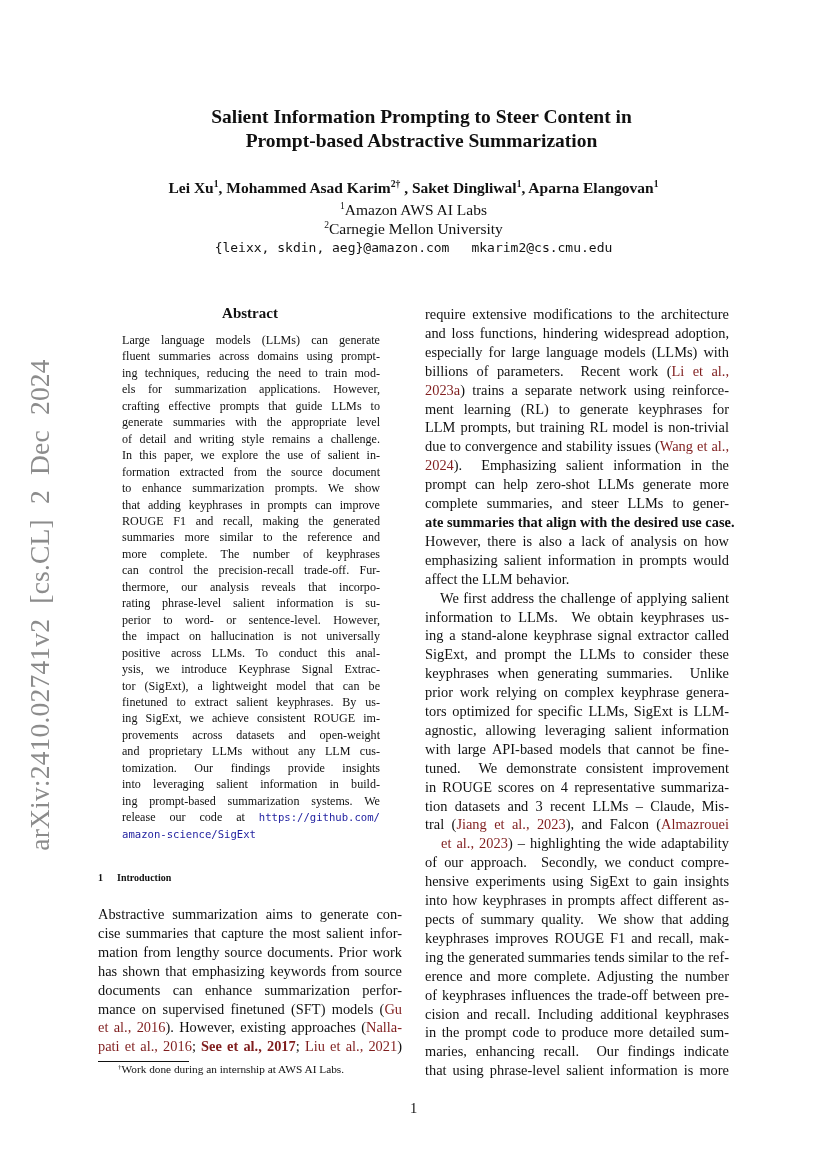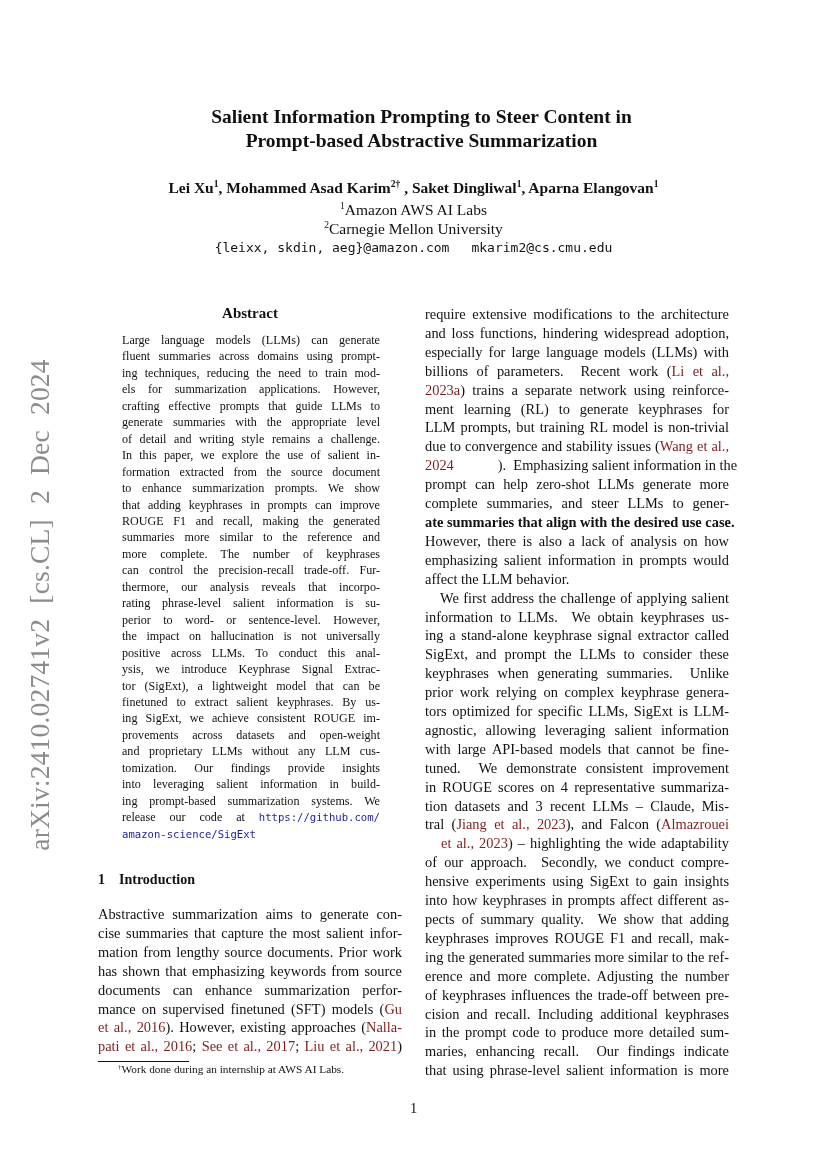--- a/index.html
+++ b/index.html
@@ -20,21 +20,21 @@
   .emails span + span { margin-left: 22px; }
   sup { font-size: 0.62em; line-height: 0; vertical-align: 0.6em; }
   .abstract-head { position: absolute; left: 120px; width: 260px; top: 305px; text-align: center;
          font-weight: bold; font-size: 15px; }
   .abstract { position: absolute; left: 122px; width: 258px; top: 332px;
          font-size: 12.1px; line-height: 16.45px; text-align: justify; hyphens: none; }
   .abstract .line, .col .line { display: block; text-align: justify; text-align-last: justify; white-space: nowrap; }
   .abstract .line.last, .col .line.last { text-align-last: left; }
   .mono-link { font-family: "DejaVu Sans Mono", "Liberation Mono", monospace; font-size: 10.6px; color: #1d1d9e; }
   .link { color: #7f1d1d; }
-  .sec-head { position: absolute; left: 98px; top: 872px; font-weight: bold; font-size: 14px; }
+  .sec-head { position: absolute; left: 98px; top: 872px; font-weight: bold; font-size: 10px; }
   .sec-head .num { margin-right: 14px; }
   .col { position: absolute; font-size: 14.4px; line-height: 18.9px; }
   .col-left { left: 98px; width: 304px; top: 905px; }
   .col-right { left: 425px; width: 304px; top: 305px; }
   .indent { padding-left: 15px; }
   .fn-rule { position: absolute; left: 98px; top: 1061px; width: 91px; height: 0; border-top: 1px solid #111; }
   .footnote { position: absolute; left: 118px; top: 1062px; font-size: 11.3px; line-height: 14px; }
   .page-num { position: absolute; left: 0; right: 0; top: 1100px; text-align: center; font-size: 14.5px; }
 </style>
 </head>
@@ -103,32 +103,32 @@
 </div>
 
 <div class="col col-left" id="intro-left">
     <span class="line"><span style="white-space: pre;">Abstractive summarization aims to generate con-</span></span>
     <span class="line"><span style="white-space: pre;">cise summaries that capture the most salient infor-</span></span>
     <span class="line"><span style="white-space: pre;">mation from lengthy source documents. Prior work</span></span>
     <span class="line"><span style="white-space: pre;">has shown that emphasizing keywords from source</span></span>
     <span class="line"><span style="white-space: pre;">documents can enhance summarization perfor-</span></span>
     <span class="line"><span style="white-space: pre;">mance on supervised finetuned (SFT) models (</span><a class="link" style="white-space: pre;">Gu</a></span>
     <span class="line"><a class="link" style="white-space: pre;">et al., 2016</a><span style="white-space: pre;">). However, existing approaches (</span><a class="link" style="white-space: pre;">Nalla-</a></span>
-    <span class="line"><a class="link" style="white-space: pre;">pati et al., 2016</a><span style="white-space: pre;">; </span><a class="link" style="white-space: pre;">See et al., 2017</a><span style="white-space: pre;">; </span><a class="link" style="white-space: pre;">Liu et al., 2021</a><span style="white-space: pre;">)</span></span>
+    <span class="line"><a class="link" style="white-space: pre;">pati et al., 2016</a><span style="white-space: pre;">; </span><a class="link" style="white-space: pre; font-weight: bold;">See et al., 2017</a><span style="white-space: pre;">; </span><a class="link" style="white-space: pre;">Liu et al., 2021</a><span style="white-space: pre;">)</span></span>
   </div>
 <div class="col col-right" id="intro-right">
     <span class="line"><span style="white-space: pre;">require extensive modifications to the architecture</span></span>
     <span class="line"><span style="white-space: pre;">and loss functions, hindering widespread adoption,</span></span>
     <span class="line"><span style="white-space: pre;">especially for large language models (LLMs) with</span></span>
     <span class="line"><span style="white-space: pre;">billions of parameters.  Recent work (</span><a class="link" style="white-space: pre;">Li et al.,</a></span>
     <span class="line"><a class="link" style="white-space: pre;">2023a</a><span style="white-space: pre;">) trains a separate network using reinforce-</span></span>
     <span class="line"><span style="white-space: pre;">ment learning (RL) to generate keyphrases for</span></span>
     <span class="line"><span style="white-space: pre;">LLM prompts, but training RL model is non-trivial</span></span>
     <span class="line"><span style="white-space: pre;">due to convergence and stability issues (</span><a class="link" style="white-space: pre;">Wang et al.,</a></span>
-    <span class="line"><a class="link" style="white-space: pre;">2024</a><span style="white-space: pre; padding-left: 44px;">).  Emphasizing salient information in the</span></span>
+    <span class="line"><a class="link" style="white-space: pre;">2024</a><span style="white-space: pre;">).  Emphasizing salient information in the</span></span>
     <span class="line"><span style="white-space: pre;">prompt can help zero-shot LLMs generate more</span></span>
     <span class="line"><span style="white-space: pre;">complete summaries, and steer LLMs to gener-</span></span>
     <span class="line"><span style="white-space: pre; font-weight: bold;">ate summaries that align with the desired use case.</span></span>
     <span class="line"><span style="white-space: pre;">However, there is also a lack of analysis on how</span></span>
     <span class="line"><span style="white-space: pre;">emphasizing salient information in prompts would</span></span>
     <span class="line last"><span style="white-space: pre;">affect the LLM behavior.</span></span>
     <span class="line indent"><span style="white-space: pre;">We first address the challenge of applying salient</span></span>
     <span class="line"><span style="white-space: pre;">information to LLMs.  We obtain keyphrases us-</span></span>
     <span class="line"><span style="white-space: pre;">ing a stand-alone keyphrase signal extractor called</span></span>
     <span class="line"><span style="white-space: pre;">SigExt, and prompt the LLMs to consider these</span></span>
@@ -140,21 +140,21 @@
     <span class="line"><span style="white-space: pre;">tuned.  We demonstrate consistent improvement</span></span>
     <span class="line"><span style="white-space: pre;">in ROUGE scores on 4 representative summariza-</span></span>
     <span class="line"><span style="white-space: pre;">tion datasets and 3 recent LLMs – Claude, Mis-</span></span>
     <span class="line"><span style="white-space: pre;">tral (</span><a class="link" style="white-space: pre;">Jiang et al., 2023</a><span style="white-space: pre;">), and Falcon (</span><a class="link" style="white-space: pre;">Almazrouei</a></span>
     <span class="line"><a class="link" style="white-space: pre; margin-left: 16px;">et al., 2023</a><span style="white-space: pre;">) – highlighting the wide adaptability</span></span>
     <span class="line"><span style="white-space: pre;">of our approach.  Secondly, we conduct compre-</span></span>
     <span class="line"><span style="white-space: pre;">hensive experiments using SigExt to gain insights</span></span>
     <span class="line"><span style="white-space: pre;">into how keyphrases in prompts affect different as-</span></span>
     <span class="line"><span style="white-space: pre;">pects of summary quality.  We show that adding</span></span>
     <span class="line"><span style="white-space: pre;">keyphrases improves ROUGE F1 and recall, mak-</span></span>
-    <span class="line"><span style="white-space: pre;">ing the generated summaries more similar to the ref-</span></span>
+    <span class="line"><span style="white-space: pre;">ing the generated summaries tends similar to the ref-</span></span>
     <span class="line"><span style="white-space: pre;">erence and more complete. Adjusting the number</span></span>
     <span class="line"><span style="white-space: pre;">of keyphrases influences the trade-off between pre-</span></span>
     <span class="line"><span style="white-space: pre;">cision and recall. Including additional keyphrases</span></span>
     <span class="line"><span style="white-space: pre;">in the prompt code to produce more detailed sum-</span></span>
     <span class="line"><span style="white-space: pre;">maries, enhancing recall.  Our findings indicate</span></span>
     <span class="line"><span style="white-space: pre;">that using phrase-level salient information is more</span></span>
   </div>
 
 <div class="fn-rule"></div>
 <div class="footnote">

